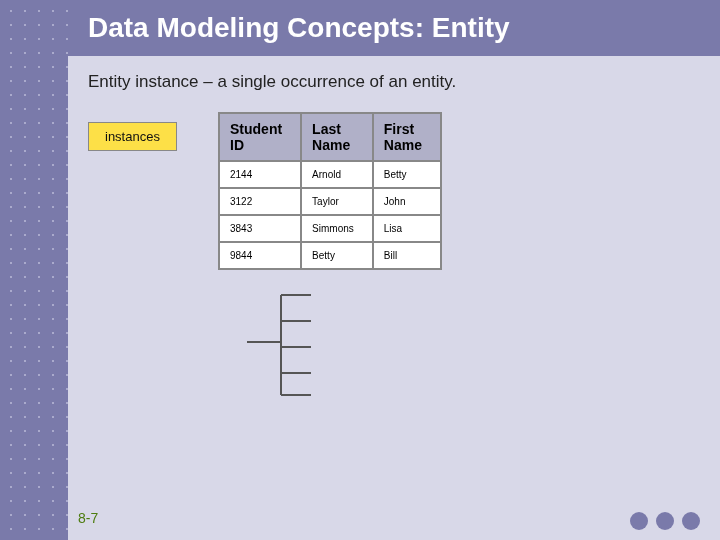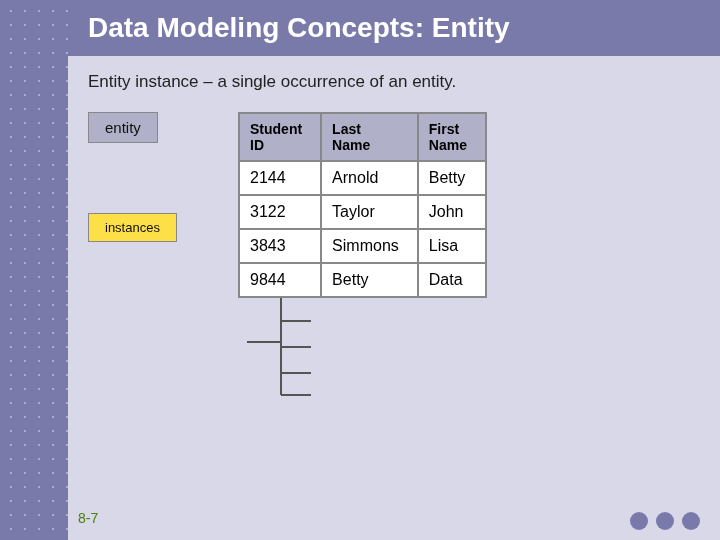--- a/index.html
+++ b/index.html
@@ -111,21 +111,20 @@
       border: 1px solid #888;
       padding: 6px 16px;
       font-size: 13px;
       color: #111;
       display: inline-block;
       margin-top: 10px;
     }
 
     
     .table-wrapper {
-      margin-left: 20px;
       margin-top: 0;
     }
 
     table {
       border-collapse: collapse;
       background: white;
     }
 
     table th {
       background: #b0b0c8;
@@ -133,21 +132,21 @@
       padding: 7px 18px 7px 10px;
       font-size: 14px;
       font-weight: bold;
       text-align: left;
       vertical-align: top;
     }
 
     table td {
       border: 2px solid #888;
       padding: 7px 18px 7px 10px;
-      font-size: 16px;
+      font-size: 10px;
       background: white;
     }
 
     
     .page-number {
       position: absolute;
       bottom: 14px;
       left: 10px;
       font-size: 14px;
       color: #4d7c0f;
@@ -187,21 +186,20 @@
     <line x1="145" y1="195" x2="175" y2="195" stroke="#555" stroke-width="2"></line>
     <line x1="145" y1="221" x2="175" y2="221" stroke="#555" stroke-width="2"></line>
     <line x1="145" y1="247" x2="175" y2="247" stroke="#555" stroke-width="2"></line>
     <line x1="145" y1="273" x2="175" y2="273" stroke="#555" stroke-width="2"></line>
     <line x1="145" y1="295" x2="175" y2="295" stroke="#555" stroke-width="2"></line>
   </svg>
 
   <div class="content-area" style="position:relative;z-index:3;">
 
     <div class="label-section">
-      <div class="entity-box">entity</div>
       <div class="instances-box">instances</div>
     </div>
 
     <div class="table-wrapper">
       <table>
         <thead>
           <tr>
             <th>Student<br>ID</th>
             <th>Last<br>Name</th>
             <th>First<br>Name</th>
@@ -219,21 +217,21 @@
               <td>John</td>
             </tr>
             <tr>
               <td>3843</td>
               <td>Simmons</td>
               <td>Lisa</td>
             </tr>
             <tr>
               <td>9844</td>
               <td>Betty</td>
-              <td>Data</td>
+              <td>Bill</td>
             </tr>
           </tbody>
       </table>
     </div>
   </div>
 
   <div class="page-number">8-7</div>
 </div>
 
 <div class="dot-row-bottom">

